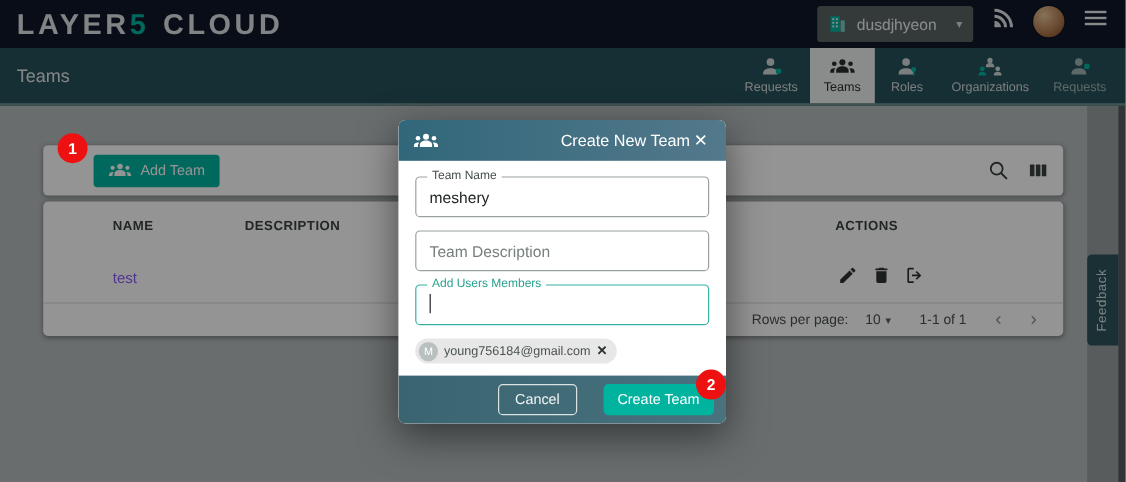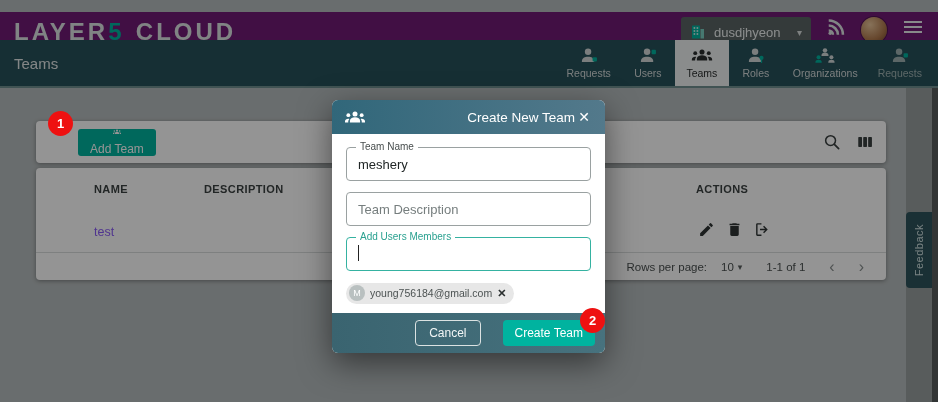--- a/index.html
+++ b/index.html
@@ -1,22 +1,22 @@
 <!DOCTYPE html>
 <html><head>
 <meta charset="utf-8">
 <style>
   * { margin:0; padding:0; box-sizing:border-box; font-family:"Liberation Sans",sans-serif; }
   html,body { width:938px; height:402px; }
   body { position:relative; overflow:hidden; background:#b6bcbd; }
   svg { display:block; }
 
   
-  .topbar { position:absolute; top:0; left:0; right:0; height:40px; background:#701a75;
-            display:flex; align-items:center; padding:0 14px; z-index:5;margin-top:12px; }
+  .topbar { position:absolute; top:0; left:0; right:0; height:40px; background:#0f172a;
+            display:flex; align-items:center; padding:0 14px; z-index:5; }
   .logo { font-family:"DejaVu Sans",sans-serif; font-weight:800; font-size:24px;
           letter-spacing:3px; color:#dde3e3; white-space:nowrap; }
   .logo .accent { color:#00B39F; }
   .topbar-right { margin-left:auto; display:flex; align-items:flex-start; gap:15px; }
   .org-dropdown { background:#5a6464; border-radius:3px; height:30px; width:130px;
                   display:flex; align-items:center; gap:8px; padding:0 9px;
                   color:#eef2f2; font-size:13px; cursor:pointer; }
   .org-dropdown .caret { margin-left:auto; font-size:10px; color:#d7dddd; }
   .avatar { width:26px; height:26px; border-radius:50%;
             background:radial-gradient(circle at 35% 30%, #e8c49a, #b07a4e 60%, #6f4426);
@@ -35,21 +35,21 @@
   .tab .acc { fill:#00B39F; }
   .tab.active { background:#eef1f1; color:#2a2e2e; }
   .tab.dim { color:#9fb2b2; }
 
   
   .card { position:absolute; background:#ffffff; border-radius:4px;
           box-shadow:0 1px 4px rgba(0,0,0,0.35); z-index:2; }
   .toolbar-card { left:36px; top:121px; width:850px; height:42px; display:flex; align-items:center; }
   .add-team-btn { margin-left:42px; height:27px; background:#00B39F; color:#fff; border:none;
                   border-radius:3px; display:flex; align-items:center; gap:7px; padding:0 12px;
-                  font-size:12px; cursor:pointer;flex-direction:column; }
+                  font-size:12px; cursor:pointer; }
   .add-team-btn svg { width:20px; height:14px; fill:#fff; }
   .toolbar-icons { margin-left:auto; margin-right:12px; display:flex; gap:15px; align-items:center; }
   .toolbar-icons svg { width:18px; height:18px; cursor:pointer; }
 
   .table-card { left:36px; top:168px; width:850px; height:112px; }
   .th { position:absolute; top:15px; font-size:11px; font-weight:bold; color:#3c4242; letter-spacing:.4px; }
   .th-name { left:58px; } .th-desc { left:168px; } .th-actions { left:660px; }
   .cell-name { position:absolute; left:58px; top:57px; color:#8b5cf6; font-size:12.5px; }
   .row-actions { position:absolute; left:662px; top:53px; display:flex; gap:11px; }
   .row-actions svg { width:17px; height:17px; fill:#2f3535; cursor:pointer; }
@@ -153,28 +153,20 @@
 
     <div class="tab">
       <svg viewBox="0 0 20 18">
         <circle cx="9" cy="5" r="3.4"></circle>
         <path d="M2.5 16v-1.2c0-2.8 2.9-4.4 6.5-4.4s6.5 1.6 6.5 4.4V16z"></path>
         <rect class="acc" x="13.8" y="10.8" width="4.6" height="4.6" rx="1"></rect>
       </svg>
       <span>Requests</span>
     </div>
 
-    <div class="tab">
-      <svg viewBox="0 0 20 18">
-        <circle cx="9" cy="5" r="3.4"></circle>
-        <path d="M2.5 16v-1.2c0-2.8 2.9-4.4 6.5-4.4s6.5 1.6 6.5 4.4V16z"></path>
-        <rect class="acc" x="13.8" y="3" width="4.6" height="4.6" rx="1"></rect>
-      </svg>
-      <span>Users</span>
-    </div>
 
     <div class="tab active">
       <svg viewBox="0 0 26 18">
         <circle cx="5" cy="6.2" r="2.3"></circle>
         <circle cx="21" cy="6.2" r="2.3"></circle>
         <circle cx="13" cy="4.8" r="3"></circle>
         <path d="M13 8.6c-3.4 0-6.1 1.7-6.1 4.2V15h12.2v-2.2c0-2.5-2.7-4.2-6.1-4.2z"></path>
         <path d="M1 15v-1.4c0-1.8 1.8-3 3.9-3 .4 0 .9 0 1.3.1-.8.9-1.3 2-1.3 3.2V15z"></path>
         <path d="M25 15v-1.4c0-1.8-1.8-3-3.9-3-.4 0-.9 0-1.3.1.8.9 1.3 2 1.3 3.2V15z"></path>
       </svg>

